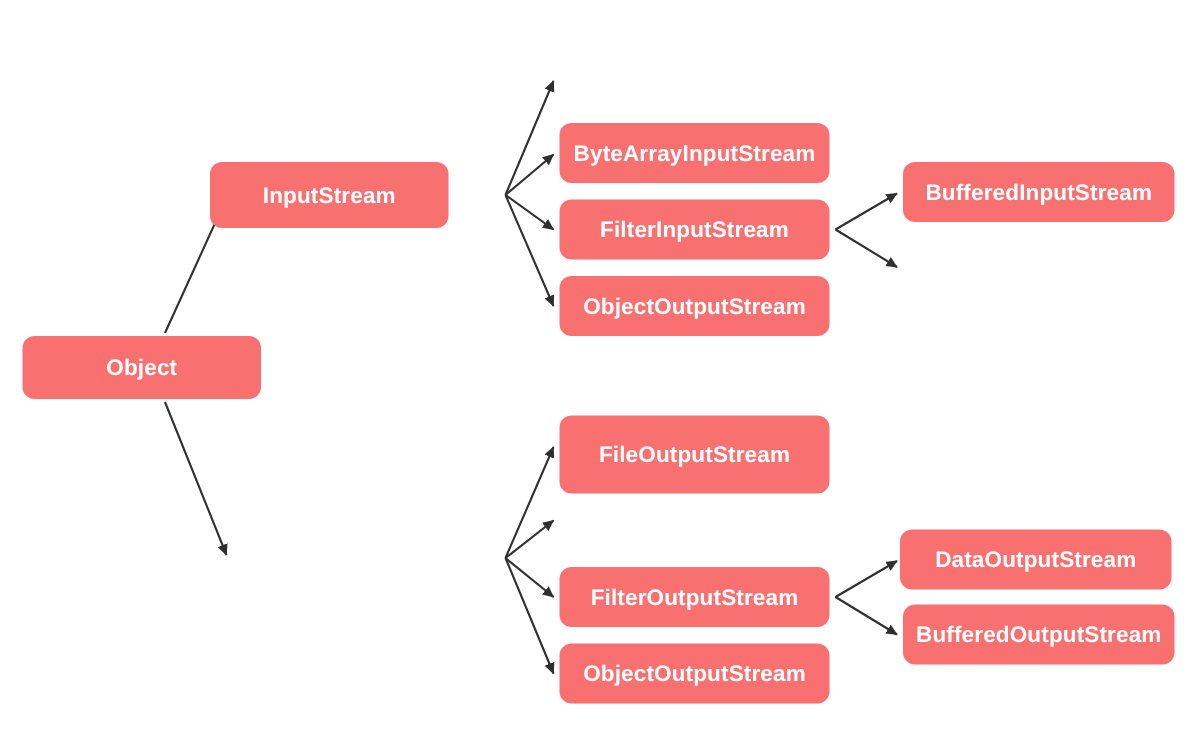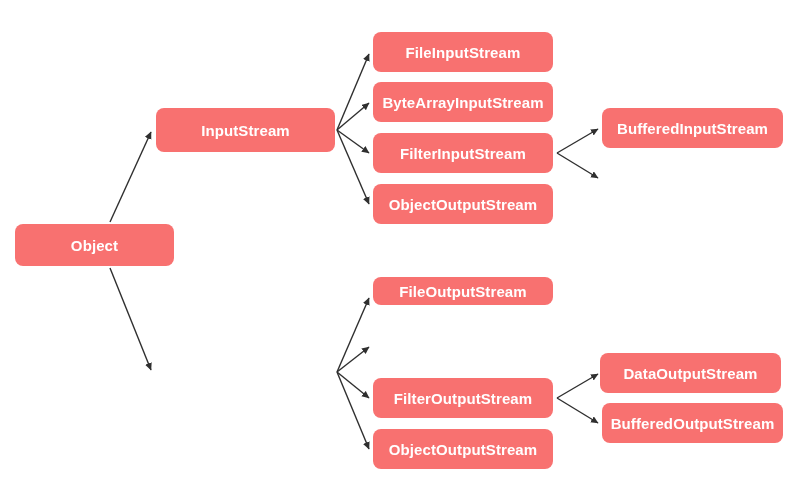--- a/index.html
+++ b/index.html
@@ -65,28 +65,27 @@
       <line x1="337" y1="372" x2="369" y2="398" marker-end="url(#arrow)"></line>
       <line x1="337" y1="372" x2="369" y2="449" marker-end="url(#arrow)"></line>
 
       <line x1="557" y1="398" x2="598" y2="374" marker-end="url(#arrow)"></line>
       <line x1="557" y1="398" x2="598" y2="423" marker-end="url(#arrow)"></line>
     </g>
   </svg>
 
   <div class="node" style="left:15px;  top:224px; width:159px; height:42px">Object</div>
 
-  <div class="node" style="left:156px; top:108px; width:179px; height:44px">InputStream</div>
+  <div class="node" style="left:140px; top:108px; width:159px; height:44px">InputStream</div>
 
-  <div class="node" style="left:373px; top:32px;  width:180px; height:40px">FileInputStream</div>
   <div class="node" style="left:373px; top:82px;  width:180px; height:40px">ByteArrayInputStream</div>
   <div class="node" style="left:373px; top:133px; width:180px; height:40px">FilterInputStream</div>
   <div class="node" style="left:373px; top:184px; width:180px; height:40px">ObjectOutputStream</div>
 
-  <div class="node" style="left:373px; top:277px; width:180px; height:28px">FileOutputStream</div>
+  <div class="node" style="left:373px; top:277px; width:180px; height:52px">FileOutputStream</div>
   <div class="node" style="left:373px; top:378px; width:180px; height:40px">FilterOutputStream</div>
   <div class="node" style="left:373px; top:429px; width:180px; height:40px">ObjectOutputStream</div>
 
   <div class="node" style="left:602px; top:108px; width:181px; height:40px">BufferedInputStream</div>
   <div class="node" style="left:600px; top:353px; width:181px; height:40px">DataOutputStream</div>
   <div class="node" style="left:602px; top:403px; width:181px; height:40px">BufferedOutputStream</div>
 
 </div>
 
 </body></html>

